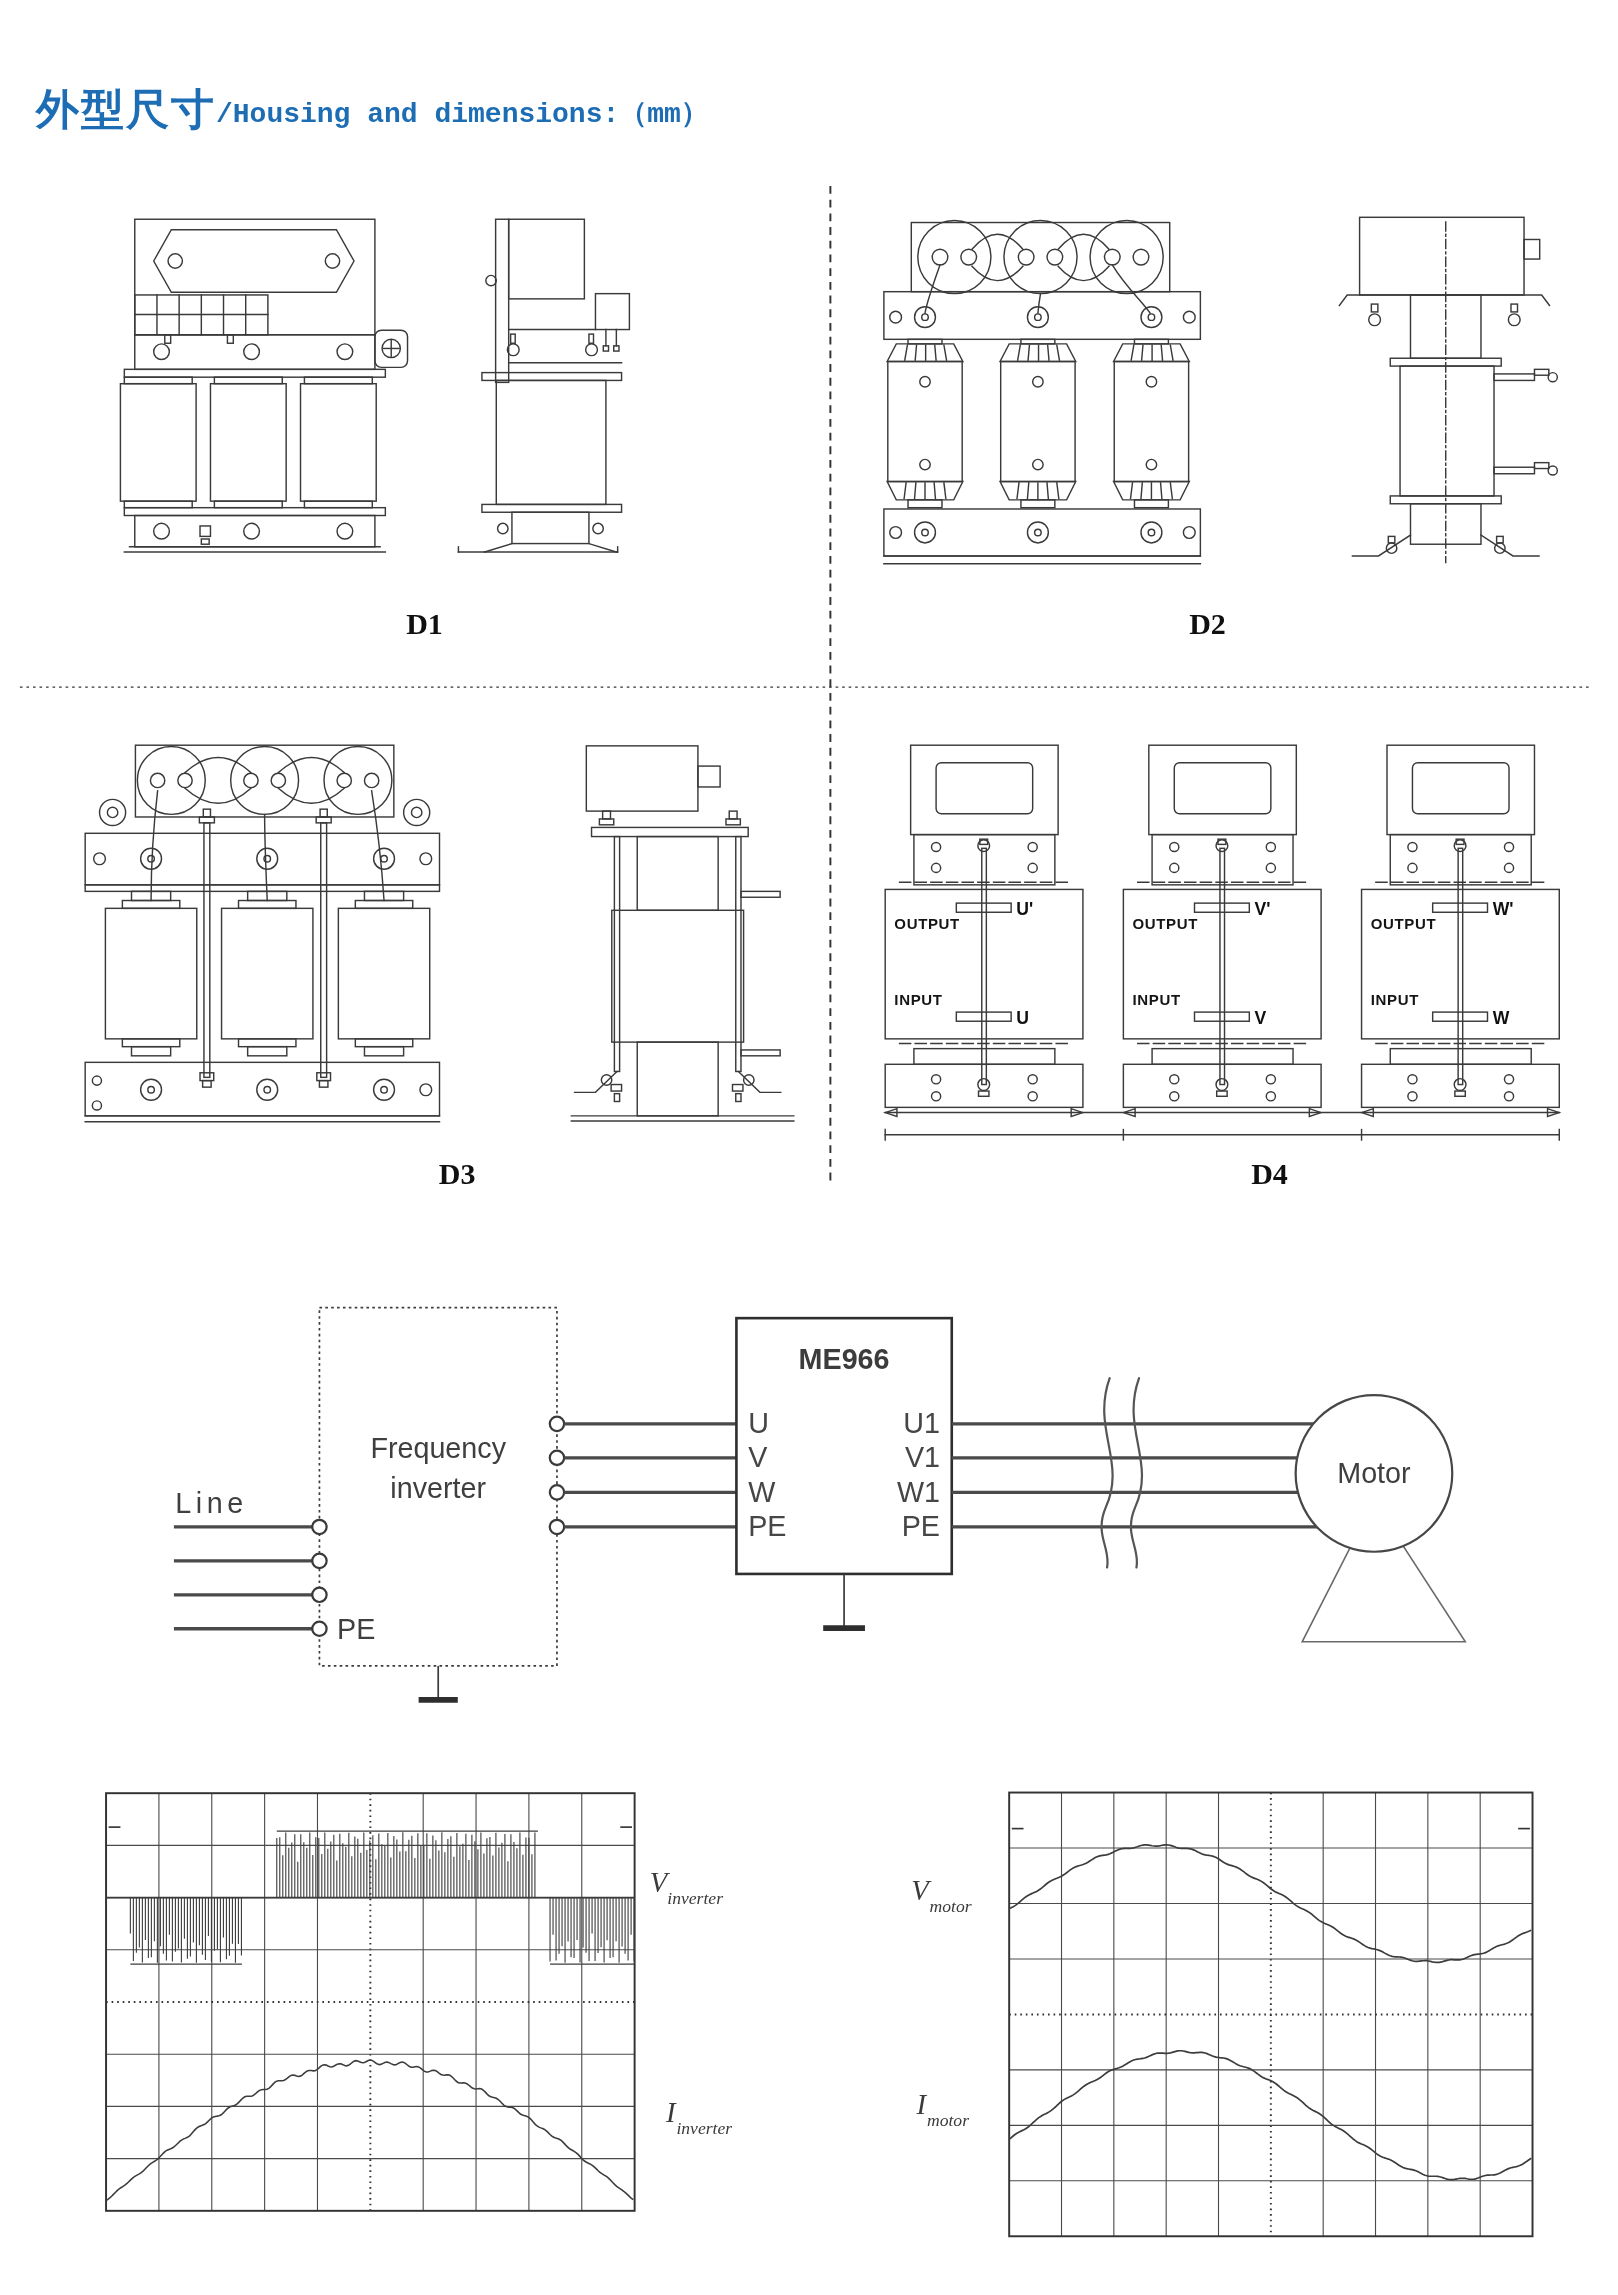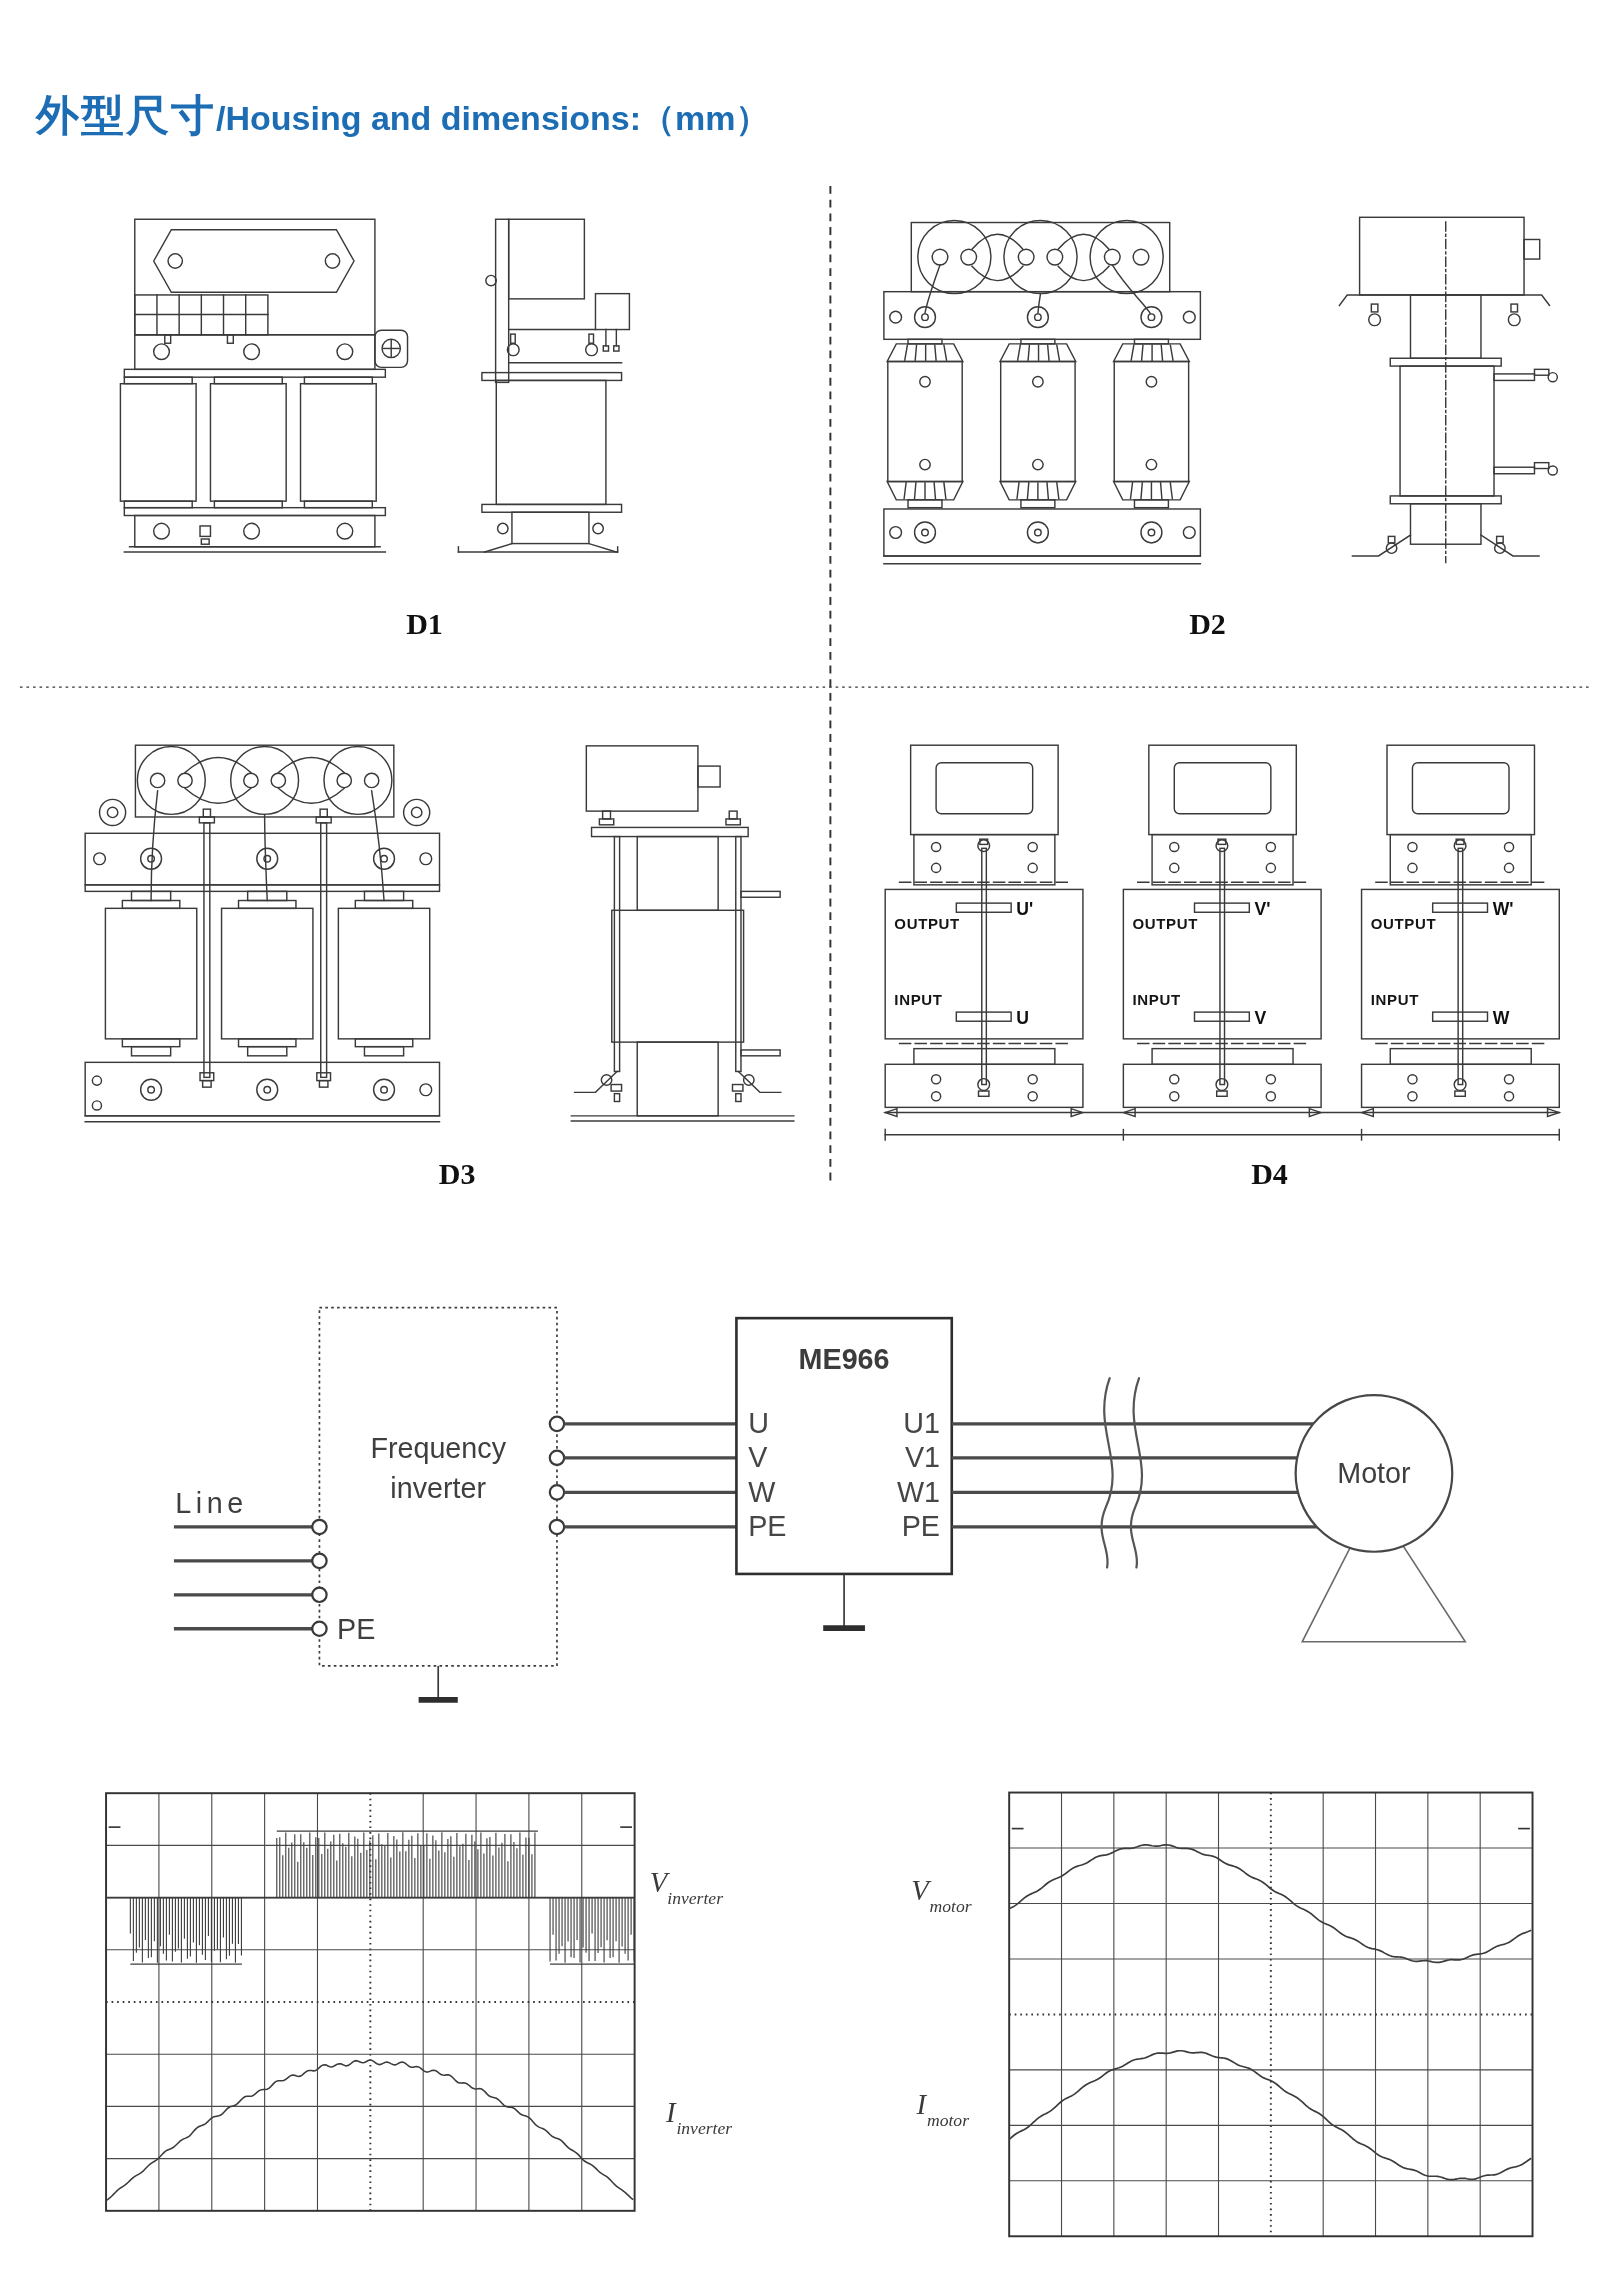--- a/index.html
+++ b/index.html
@@ -1,20 +1,20 @@
 <!DOCTYPE html>
 <html style="font-size:10.4px"><head>
 <meta charset="utf-8">
 <style>
   html,body{margin:0;padding:0;background:#ffffff;}
   .page{position:relative;width:1591px;height:2295px;background:#ffffff;overflow:hidden;
         font-family:"Liberation Sans",sans-serif;}
   .title{position:absolute;left:36px;top:57px;display:flex;align-items:flex-end;color:#1d6db5;}
   .t-zh{font-weight:700;font-size:43px;line-height:1;letter-spacing:2px;font-family:"Liberation Sans",sans-serif;}
-  .t-en{font-weight:700;font-size:34px;line-height:1;padding-bottom:2px;font-family:Liberation Sans, sans-serif;margin-top:44px;}
+  .t-en{font-weight:700;font-size:28px;line-height:1;padding-bottom:2px;font-family:Liberation Mono, monospace;margin-top:44px;}
   svg.art{position:absolute;left:0;top:0;}
 
   
   g.draw *{fill:none;stroke:#3a3a3a;stroke-width:2.2;stroke-linecap:square;}
   .dot{fill:#2f2f2f;stroke:none;}
   .ring{fill:none;stroke:#2f2f2f;stroke-width:7;}
   .ring2{fill:none;stroke:#2f2f2f;stroke-width:4.5;}
   .ringB{fill:none;stroke:#2f2f2f;stroke-width:8;}
   .hole{fill:none;stroke:#3a3a3a;stroke-width:2.4;}
   .wbar{fill:#ffffff;stroke:#1d1d1d;stroke-width:2.6;}

